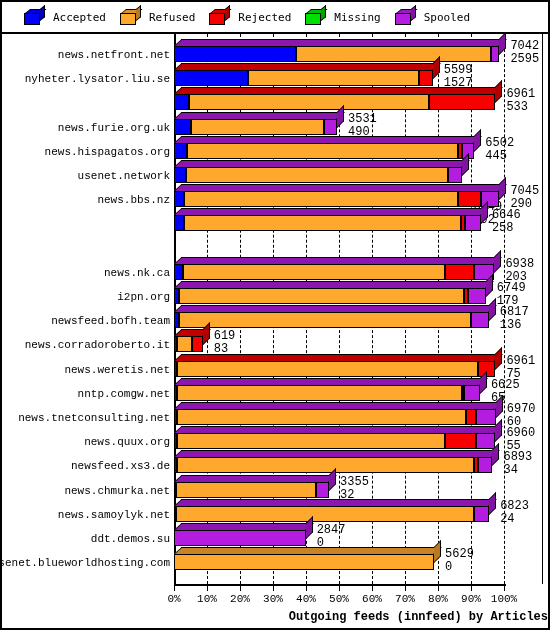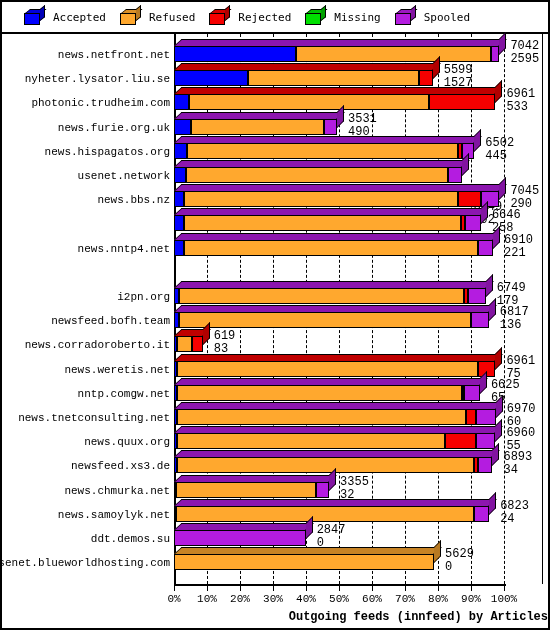--- a/index.html
+++ b/index.html
@@ -265,21 +265,20 @@
         <div class="bar" style="left: 172px; top: 0px;">
           <div class="seg" style="left: 0px; width: 74.25px; background: rgb(0, 0, 255);"></div>
           <div class="seg" style="left: 74.25px; width: 170.94px; background: rgb(255, 168, 46);"></div>
           <div class="seg" style="left: 245.19px; width: 13.53px; background: rgb(246, 0, 0);"></div>
           <div class="bartop" style="left: 0px; width: 258.72px; background: rgb(192, 0, 0);"></div>
           <div class="barside" style="left: 258.72px; background: rgb(177, 0, 0);"></div>
         </div>
         <div class="vallabel" style="left: 441.72px; top: -5px;"><span>5599</span><span class="v2">1527</span></div>
       </div>
       <div class="row" style="top: 60.4px; height: 20px;">
-        <div class="rowlabel" style="top: 3px;">photonic.trudheim.com</div>
         <div class="bar" style="left: 172px; top: 0px;">
           <div class="seg" style="left: 0px; width: 14.52px; background: rgb(0, 0, 255);"></div>
           <div class="seg" style="left: 14.52px; width: 240.9px; background: rgb(255, 168, 46);"></div>
           <div class="seg" style="left: 255.42px; width: 66px; background: rgb(246, 0, 0);"></div>
           <div class="bartop" style="left: 0px; width: 321.42px; background: rgb(192, 0, 0);"></div>
           <div class="barside" style="left: 321.42px; background: rgb(177, 0, 0);"></div>
         </div>
         <div class="vallabel" style="left: 504.42px; top: -5px;"><span>6961</span><span class="v2">533</span></div>
       </div>
       <div class="row" style="top: 84.6px; height: 20px;">
@@ -332,30 +331,31 @@
         <div class="bar" style="left: 172px; top: 0px;">
           <div class="seg" style="left: 0px; width: 9.9px; background: rgb(0, 0, 255);"></div>
           <div class="seg" style="left: 9.9px; width: 277.2px; background: rgb(255, 168, 46);"></div>
           <div class="seg" style="left: 287.1px; width: 3.96px; background: rgb(246, 0, 0);"></div>
           <div class="seg" style="left: 291.06px; width: 15.84px; background: rgb(180, 28, 224);"></div>
           <div class="bartop" style="left: 0px; width: 306.9px; background: rgb(140, 22, 175);"></div>
           <div class="barside" style="left: 306.9px; background: rgb(130, 20, 161);"></div>
         </div>
         <div class="vallabel" style="left: 489.9px; top: -5px;"><span>6646</span><span class="v2">258</span></div>
       </div>
-      <div class="row" style="top: 205.6px; height: 20px;">
-        <div class="rowlabel" style="top: 3px;">news.nntp4.net</div>
-        <div class="bar" style="left: 172px; top: 0px;">
-          <div class="seg" style="left: 0px; width: 9.9px; background: rgb(0, 0, 255);"></div>
-          <div class="seg" style="left: 9.9px; width: 293.7px; background: rgb(255, 168, 46);"></div>
-          <div class="seg" style="left: 303.6px; width: 15.51px; background: rgb(180, 28, 224);"></div>
-          <div class="bartop" style="left: 0px; width: 319.11px; background: rgb(140, 22, 175);"></div>
-          <div class="barside" style="left: 319.11px; background: rgb(130, 20, 161);"></div>
-        </div>
-        <div class="vallabel" style="left: 502.11px; top: -5px;"><span>6910</span><span class="v2">221</span></div>
+      <div class="row" style="top: 229.8px; height: 20px;">
+        <div class="rowlabel" style="top: 3px;">news.nk.ca</div>
+        <div class="bar" style="left: 172px; top: 0px;">
+          <div class="seg" style="left: 0px; width: 9.24px; background: rgb(0, 0, 255);"></div>
+          <div class="seg" style="left: 9.24px; width: 261.36px; background: rgb(255, 168, 46);"></div>
+          <div class="seg" style="left: 270.6px; width: 29.7px; background: rgb(246, 0, 0);"></div>
+          <div class="seg" style="left: 300.3px; width: 20.13px; background: rgb(180, 28, 224);"></div>
+          <div class="bartop" style="left: 0px; width: 320.43px; background: rgb(140, 22, 175);"></div>
+          <div class="barside" style="left: 320.43px; background: rgb(130, 20, 161);"></div>
+        </div>
+        <div class="vallabel" style="left: 503.43px; top: -5px;"><span>6938</span><span class="v2">203</span></div>
       </div>
       <div class="row" style="top: 254px; height: 20px;">
         <div class="rowlabel" style="top: 3px;">i2pn.org</div>
         <div class="bar" style="left: 172px; top: 0px;">
           <div class="seg" style="left: 0px; width: 4.95px; background: rgb(0, 0, 255);"></div>
           <div class="seg" style="left: 4.95px; width: 285.45px; background: rgb(255, 168, 46);"></div>
           <div class="seg" style="left: 290.4px; width: 3.96px; background: rgb(246, 0, 0);"></div>
           <div class="seg" style="left: 294.36px; width: 17.49px; background: rgb(180, 28, 224);"></div>
           <div class="bartop" style="left: 0px; width: 311.85px; background: rgb(140, 22, 175);"></div>
           <div class="barside" style="left: 311.85px; background: rgb(130, 20, 161);"></div>

